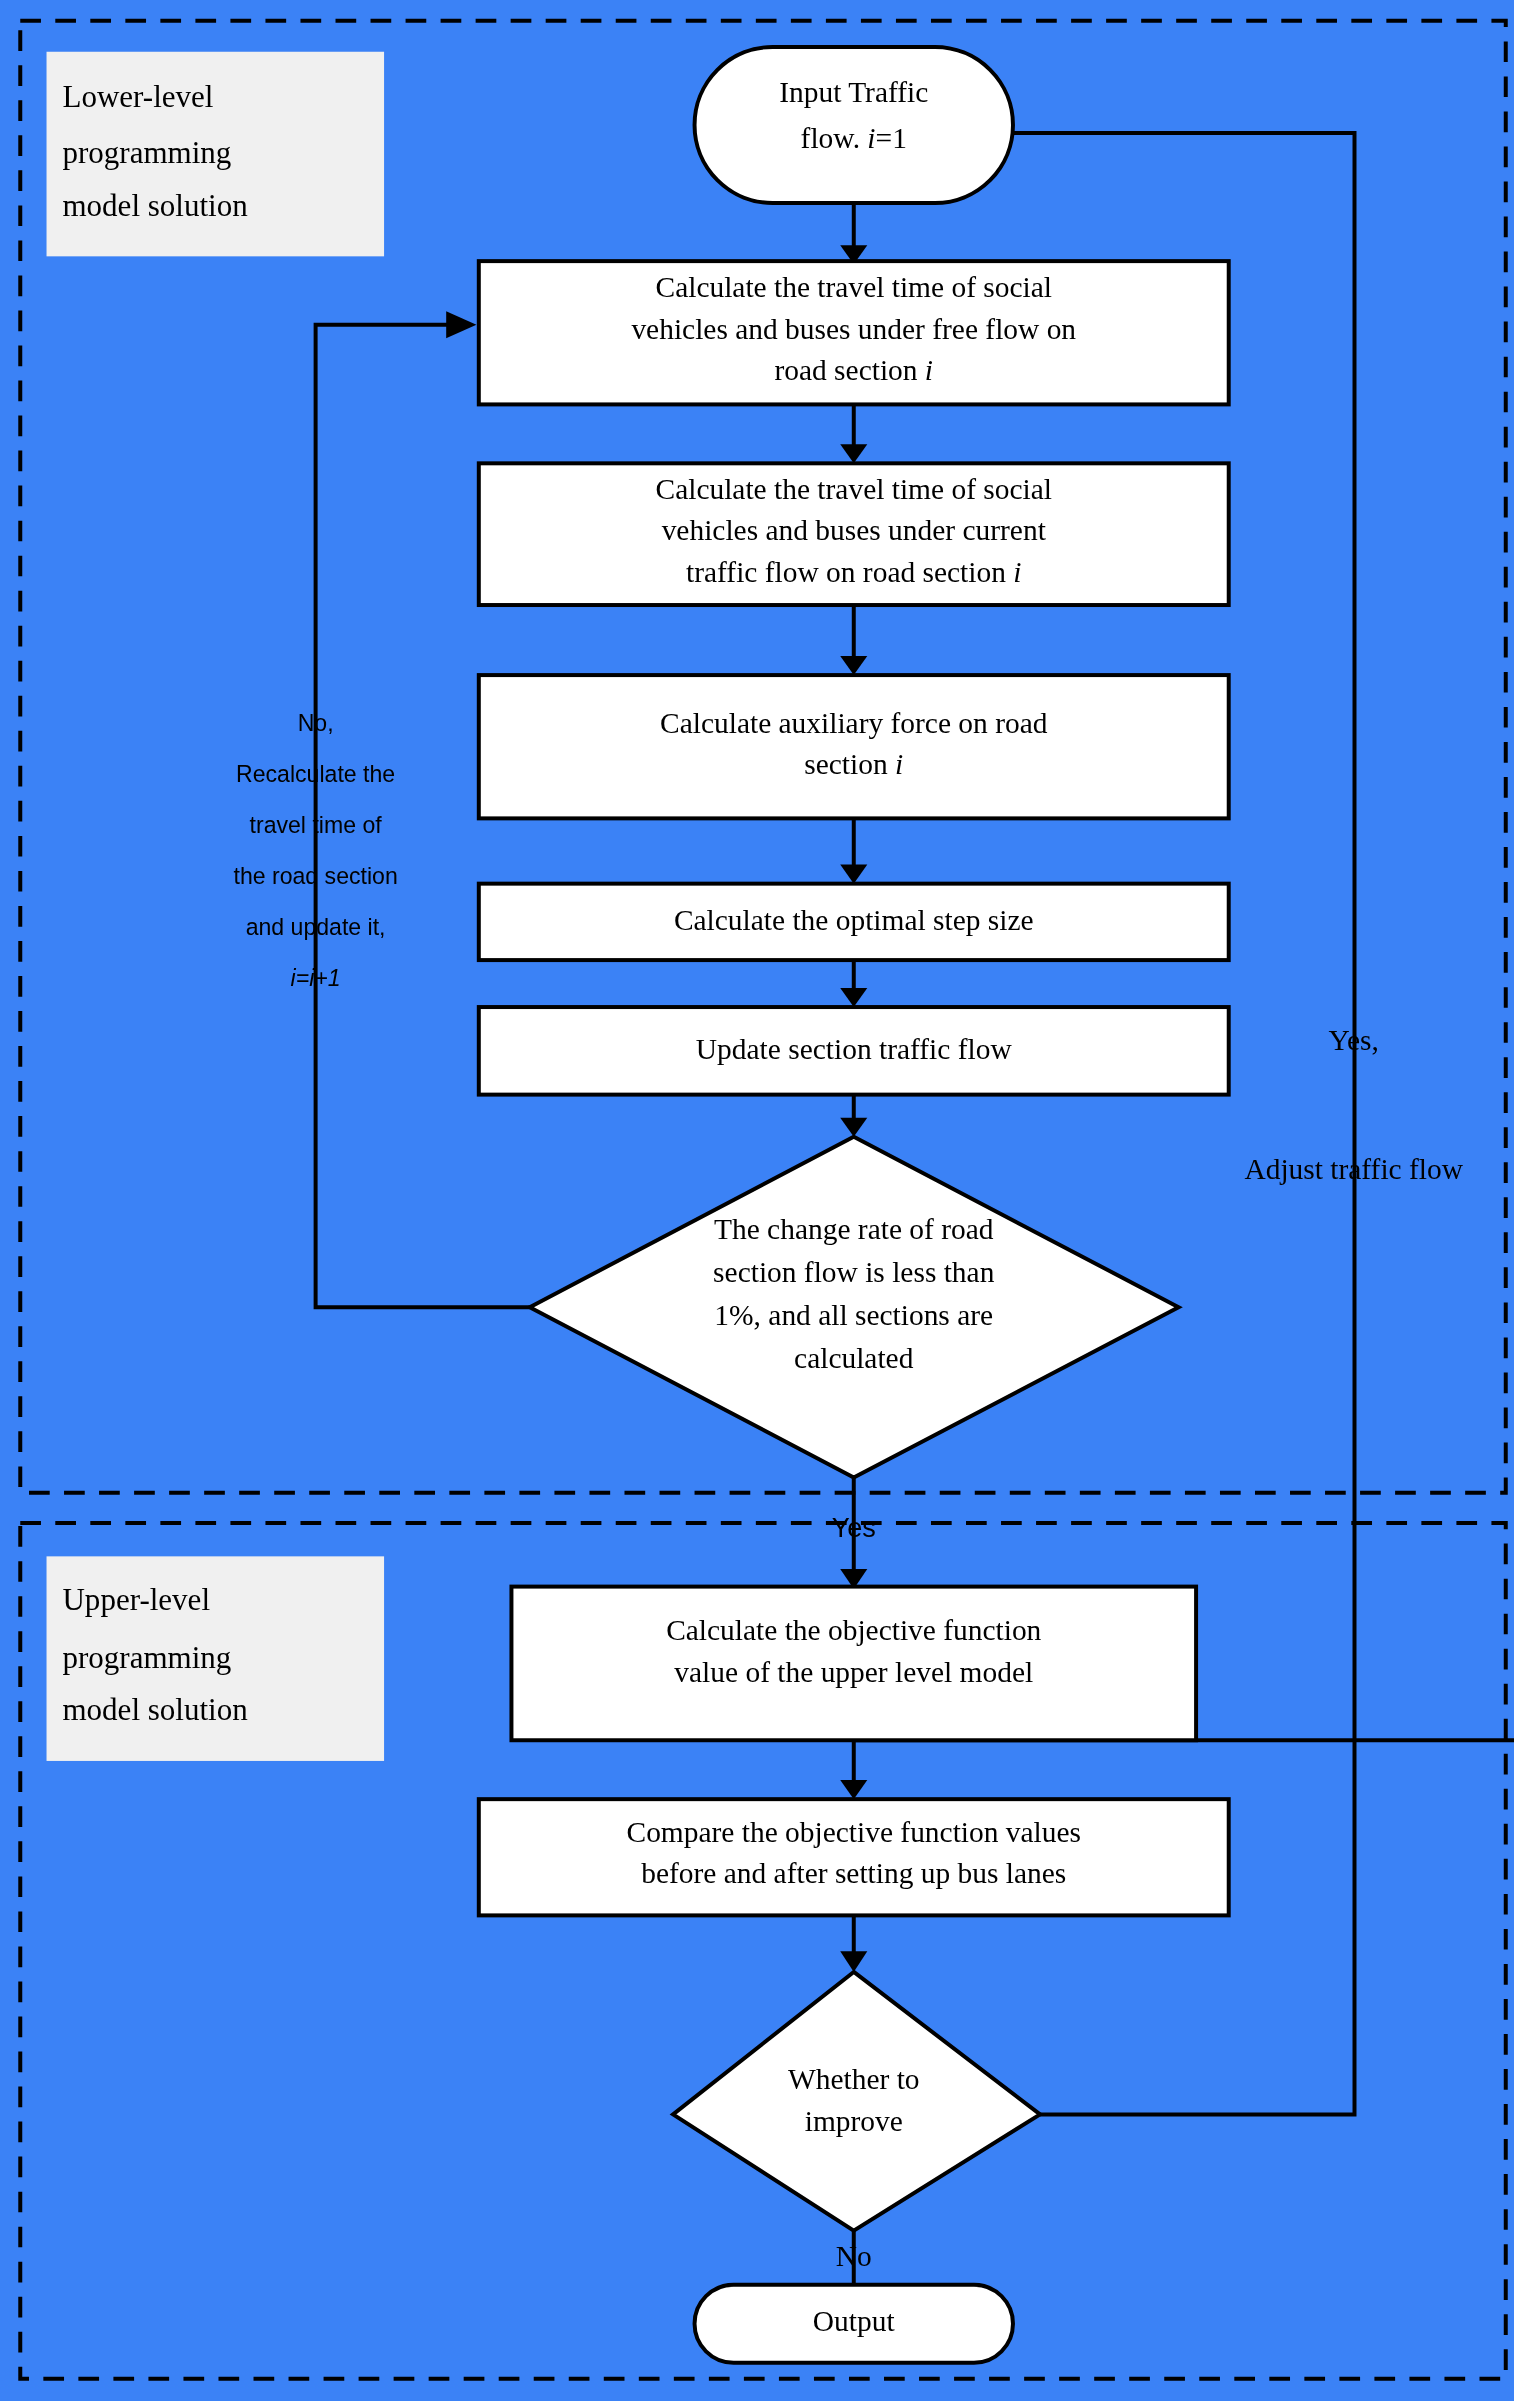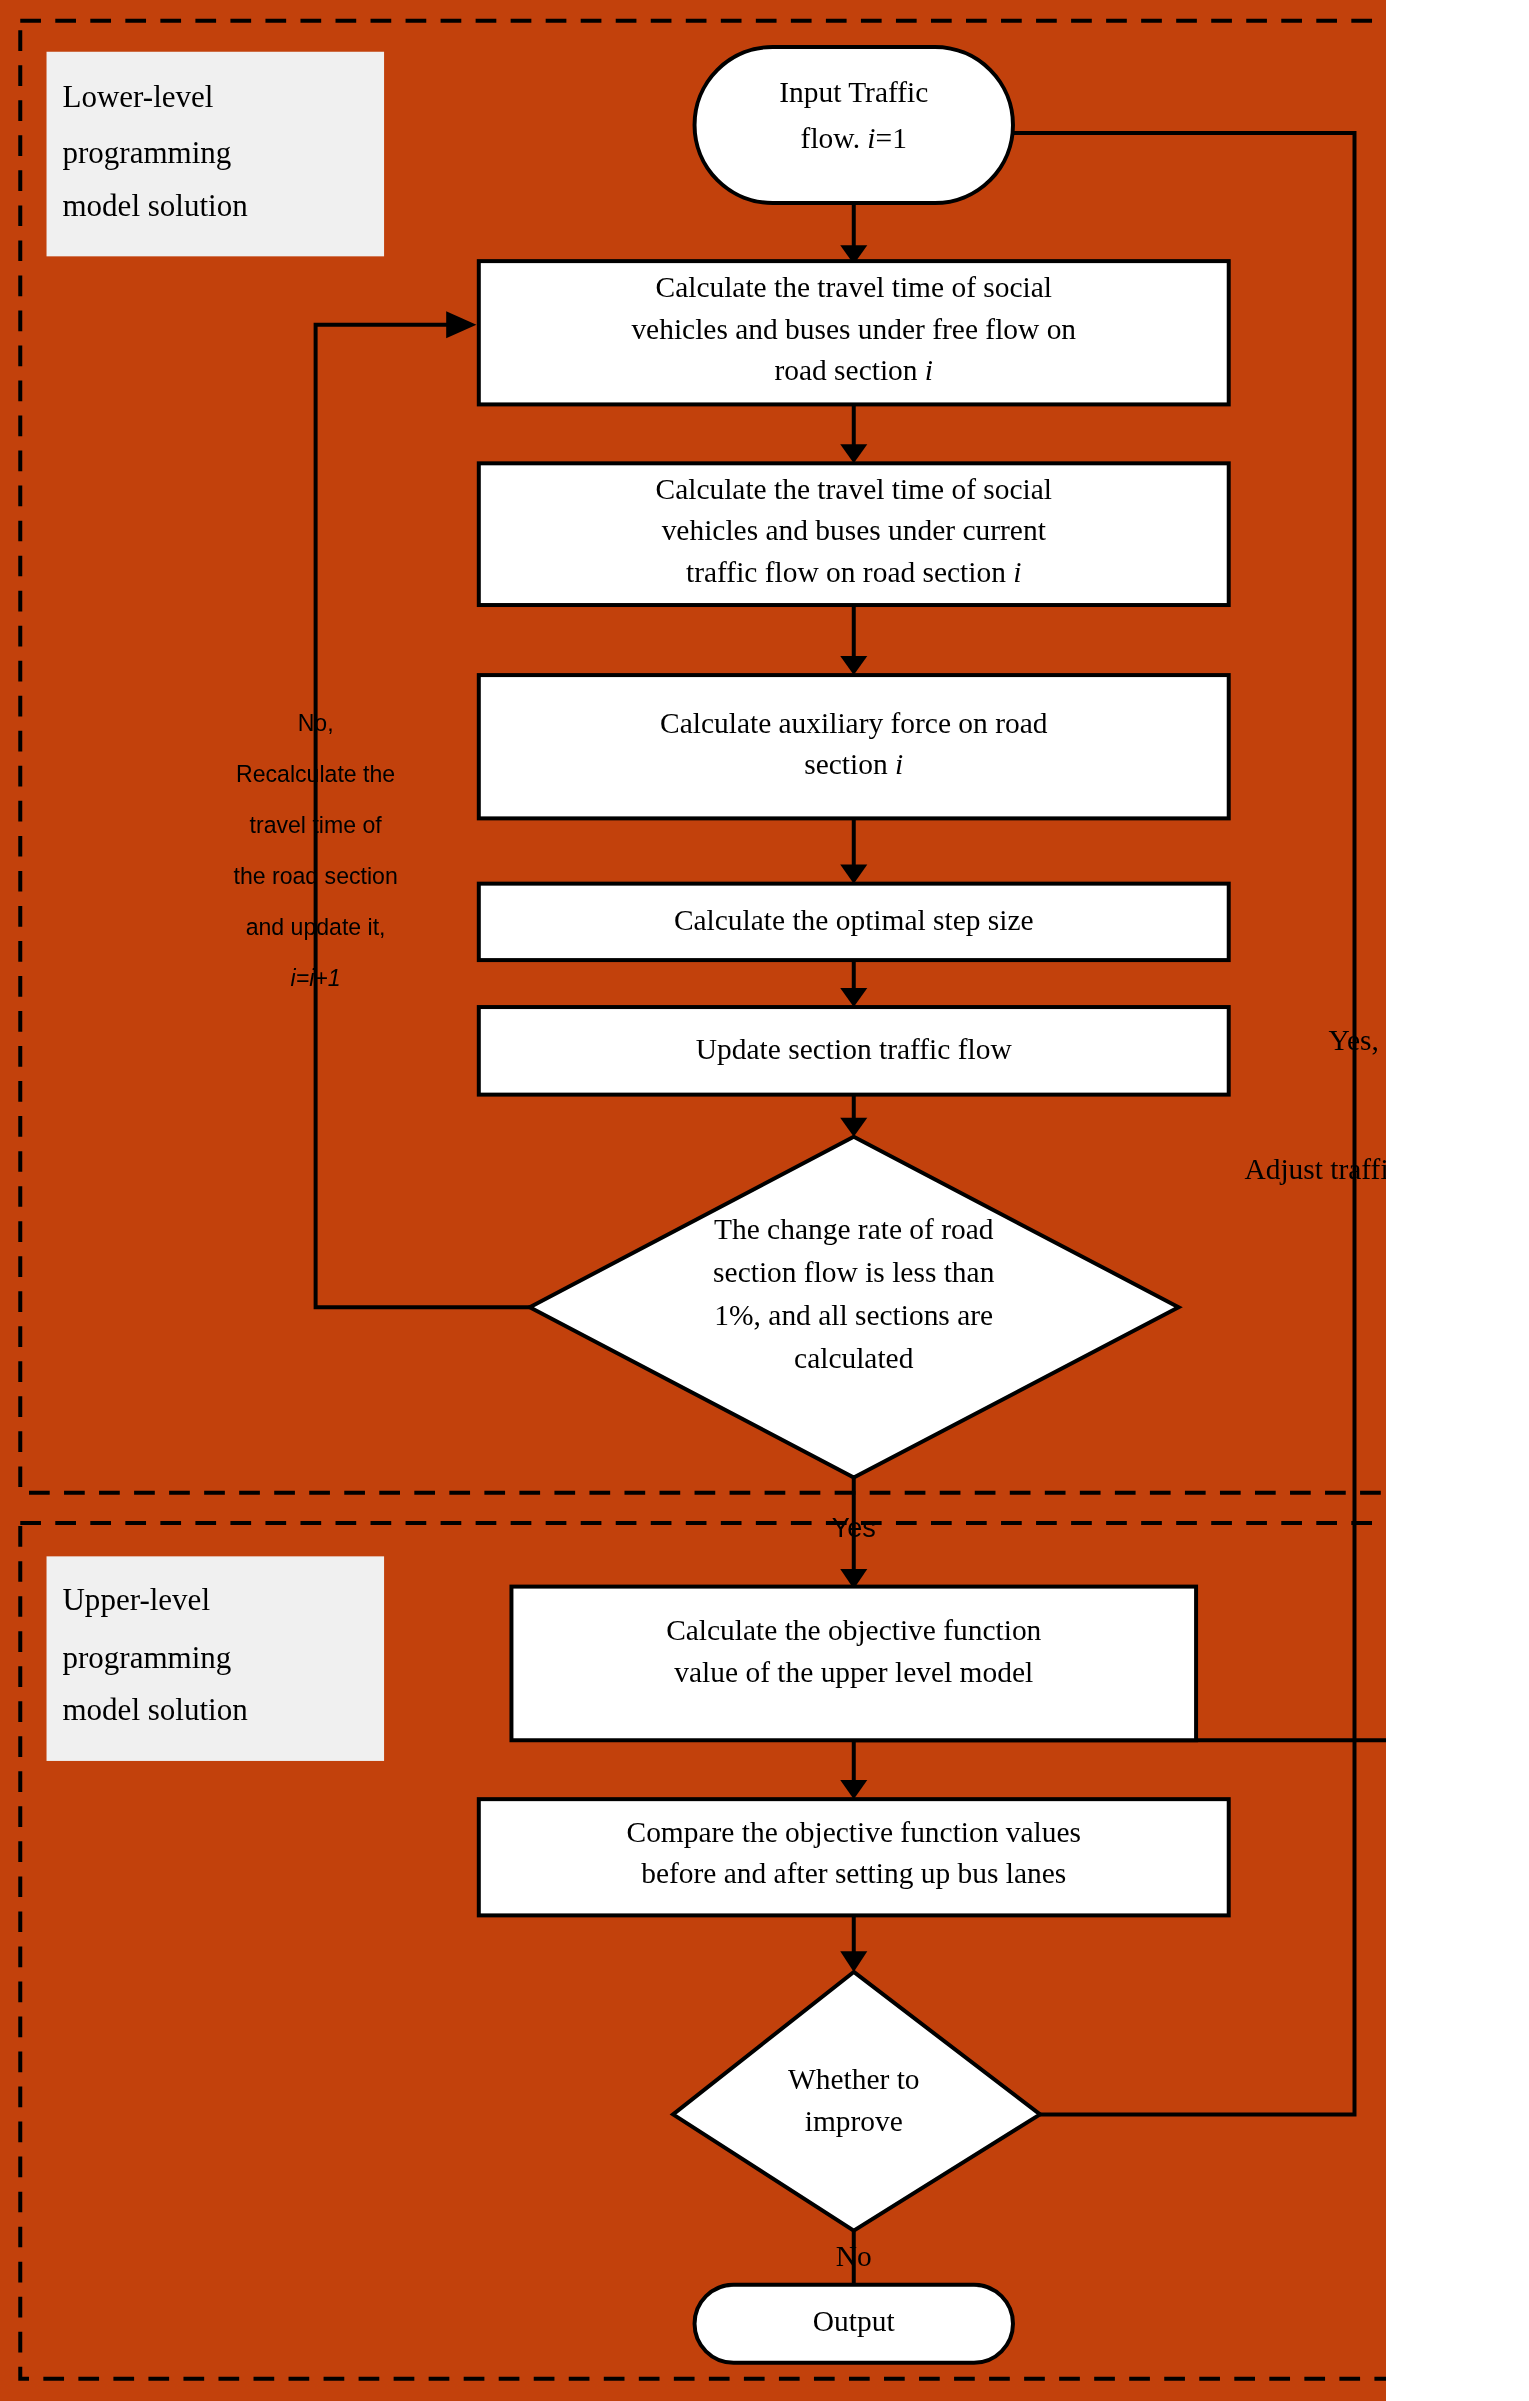--- a/index.html
+++ b/index.html
@@ -6,23 +6,23 @@
   html, body {
     margin: 0;
     padding: 0;
     background: #ffffff;
   }
   body {
     font-family: "Liberation Serif", serif;
   }
   #page {
     position: relative;
-    width: 1386px;
+    width: 1514px;
     height: 2401px;
-    background: #c2410c;
+    background: #3b82f6;
     overflow: hidden;
   }
   svg.flow {
     position: absolute;
     top: 0;
     left: 0;
     width: 1530px;
     height: 2401px;
     display: block;
   }

